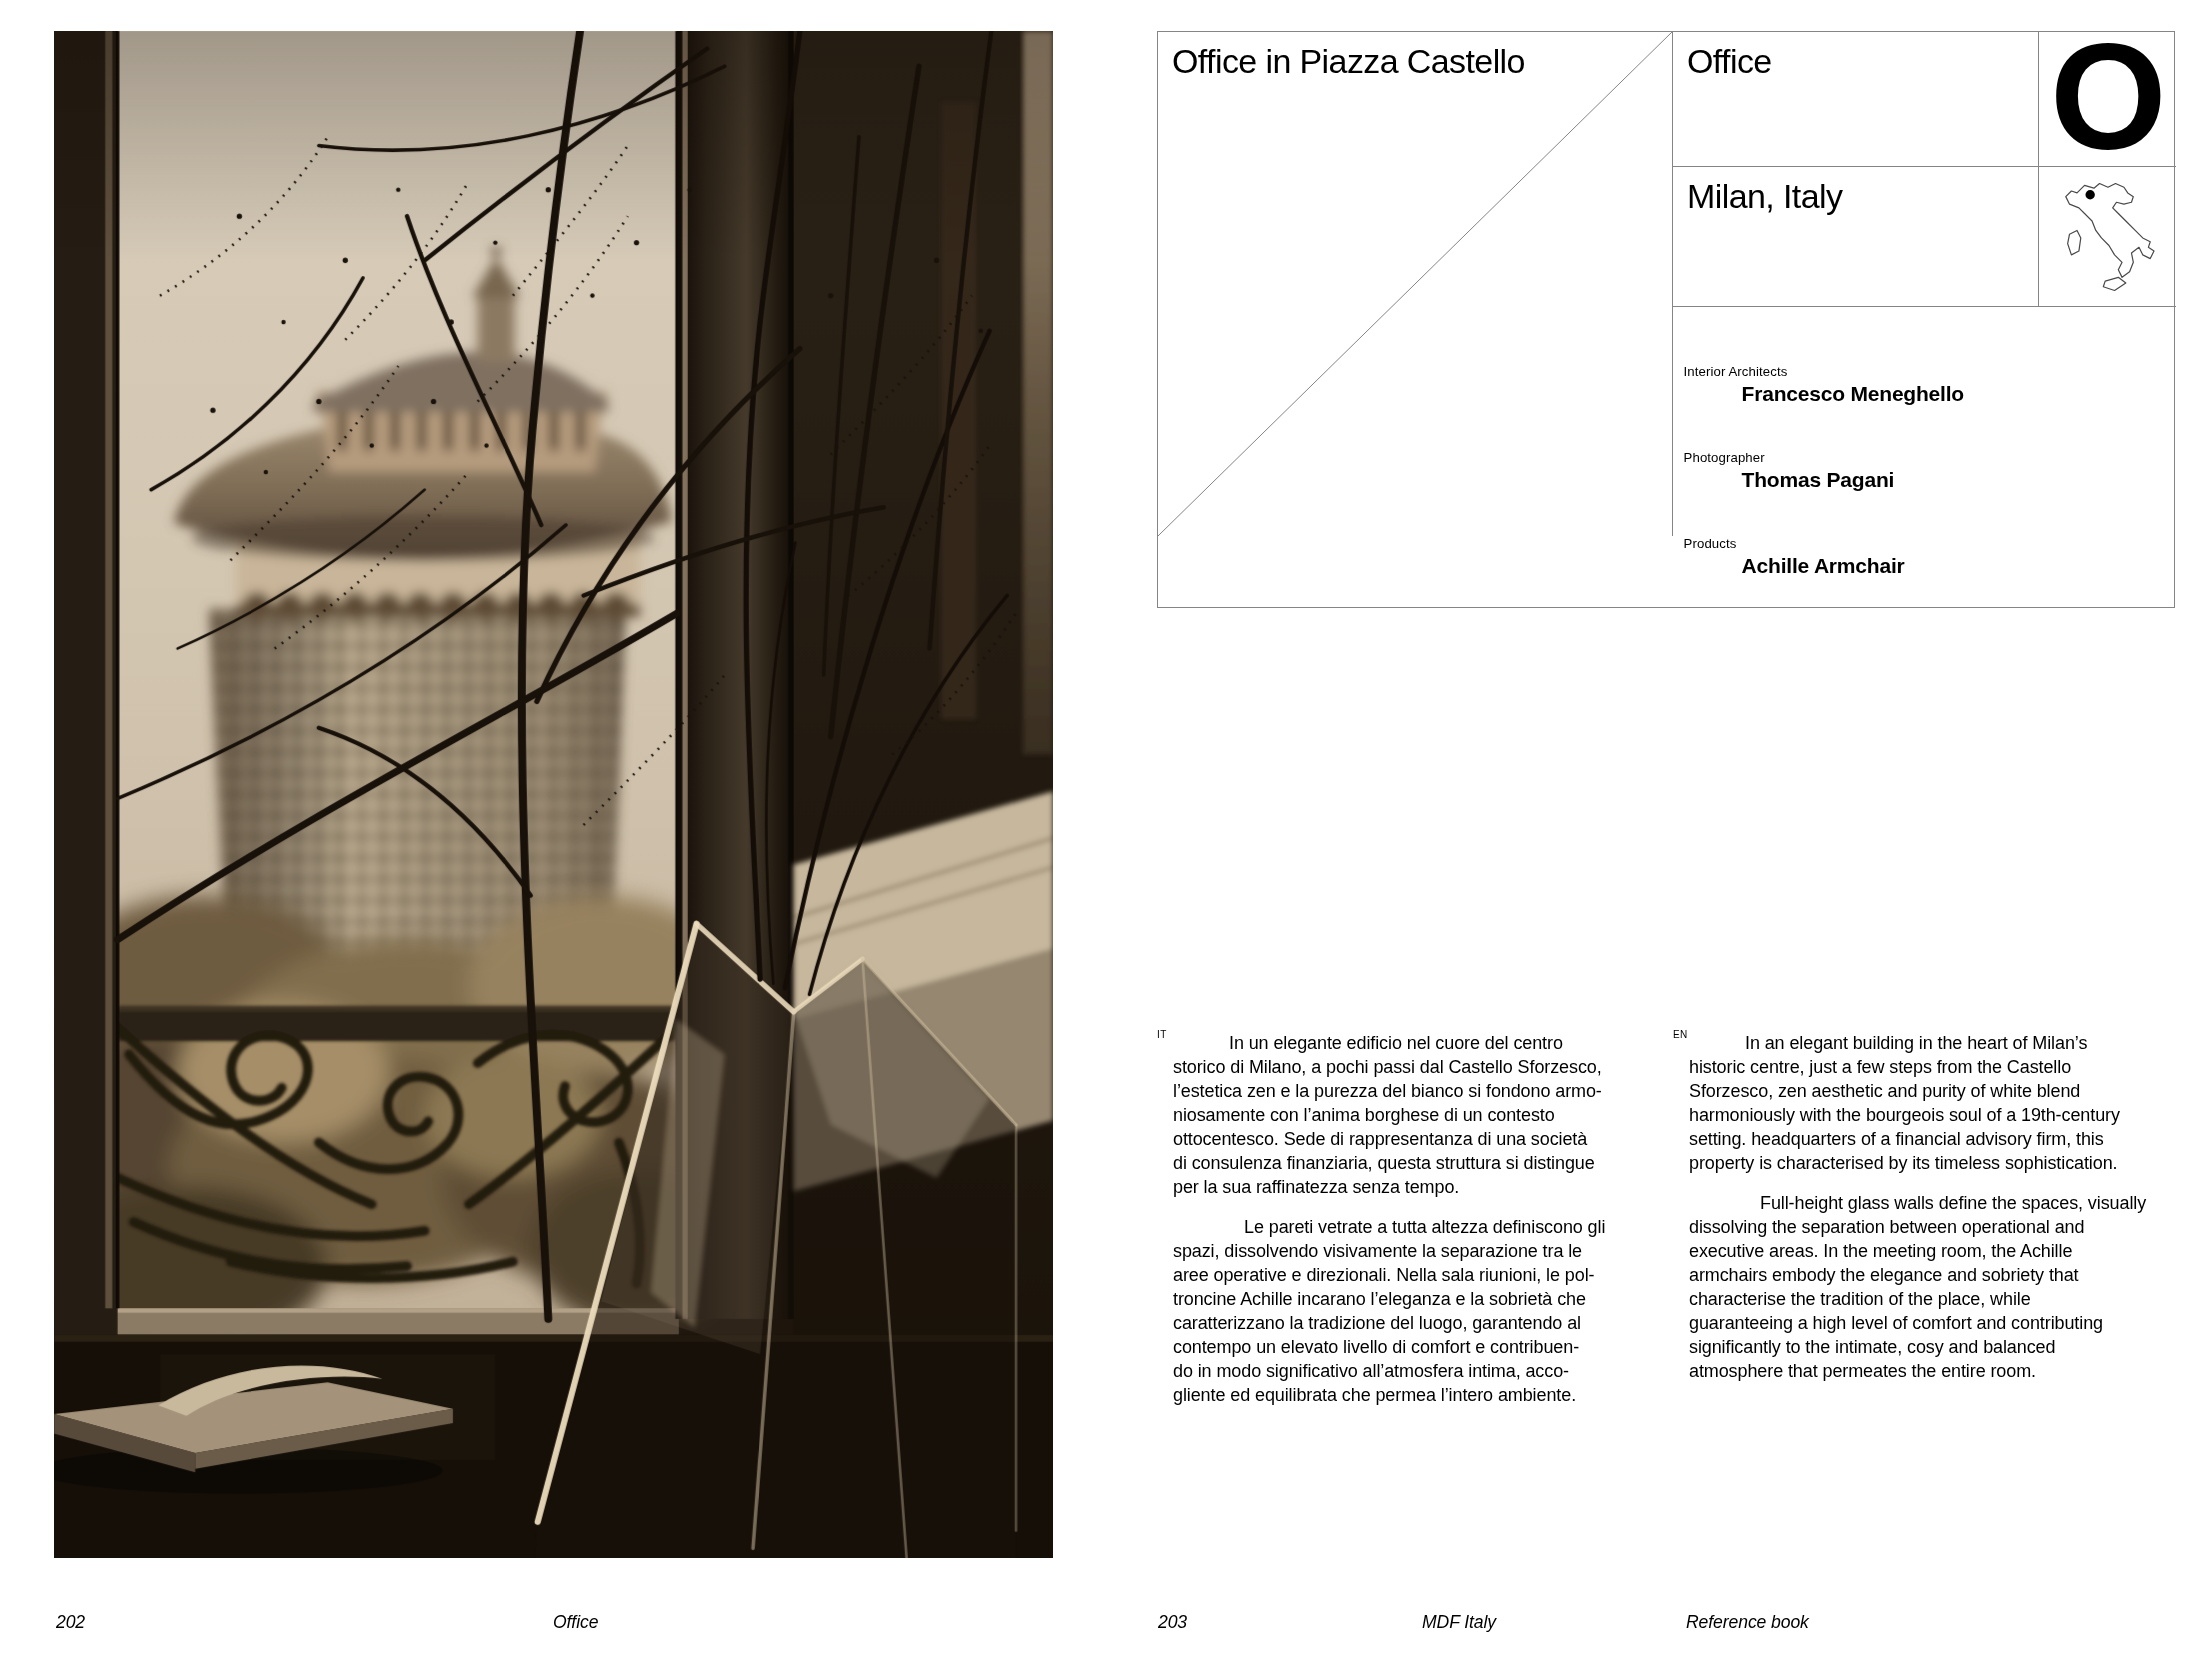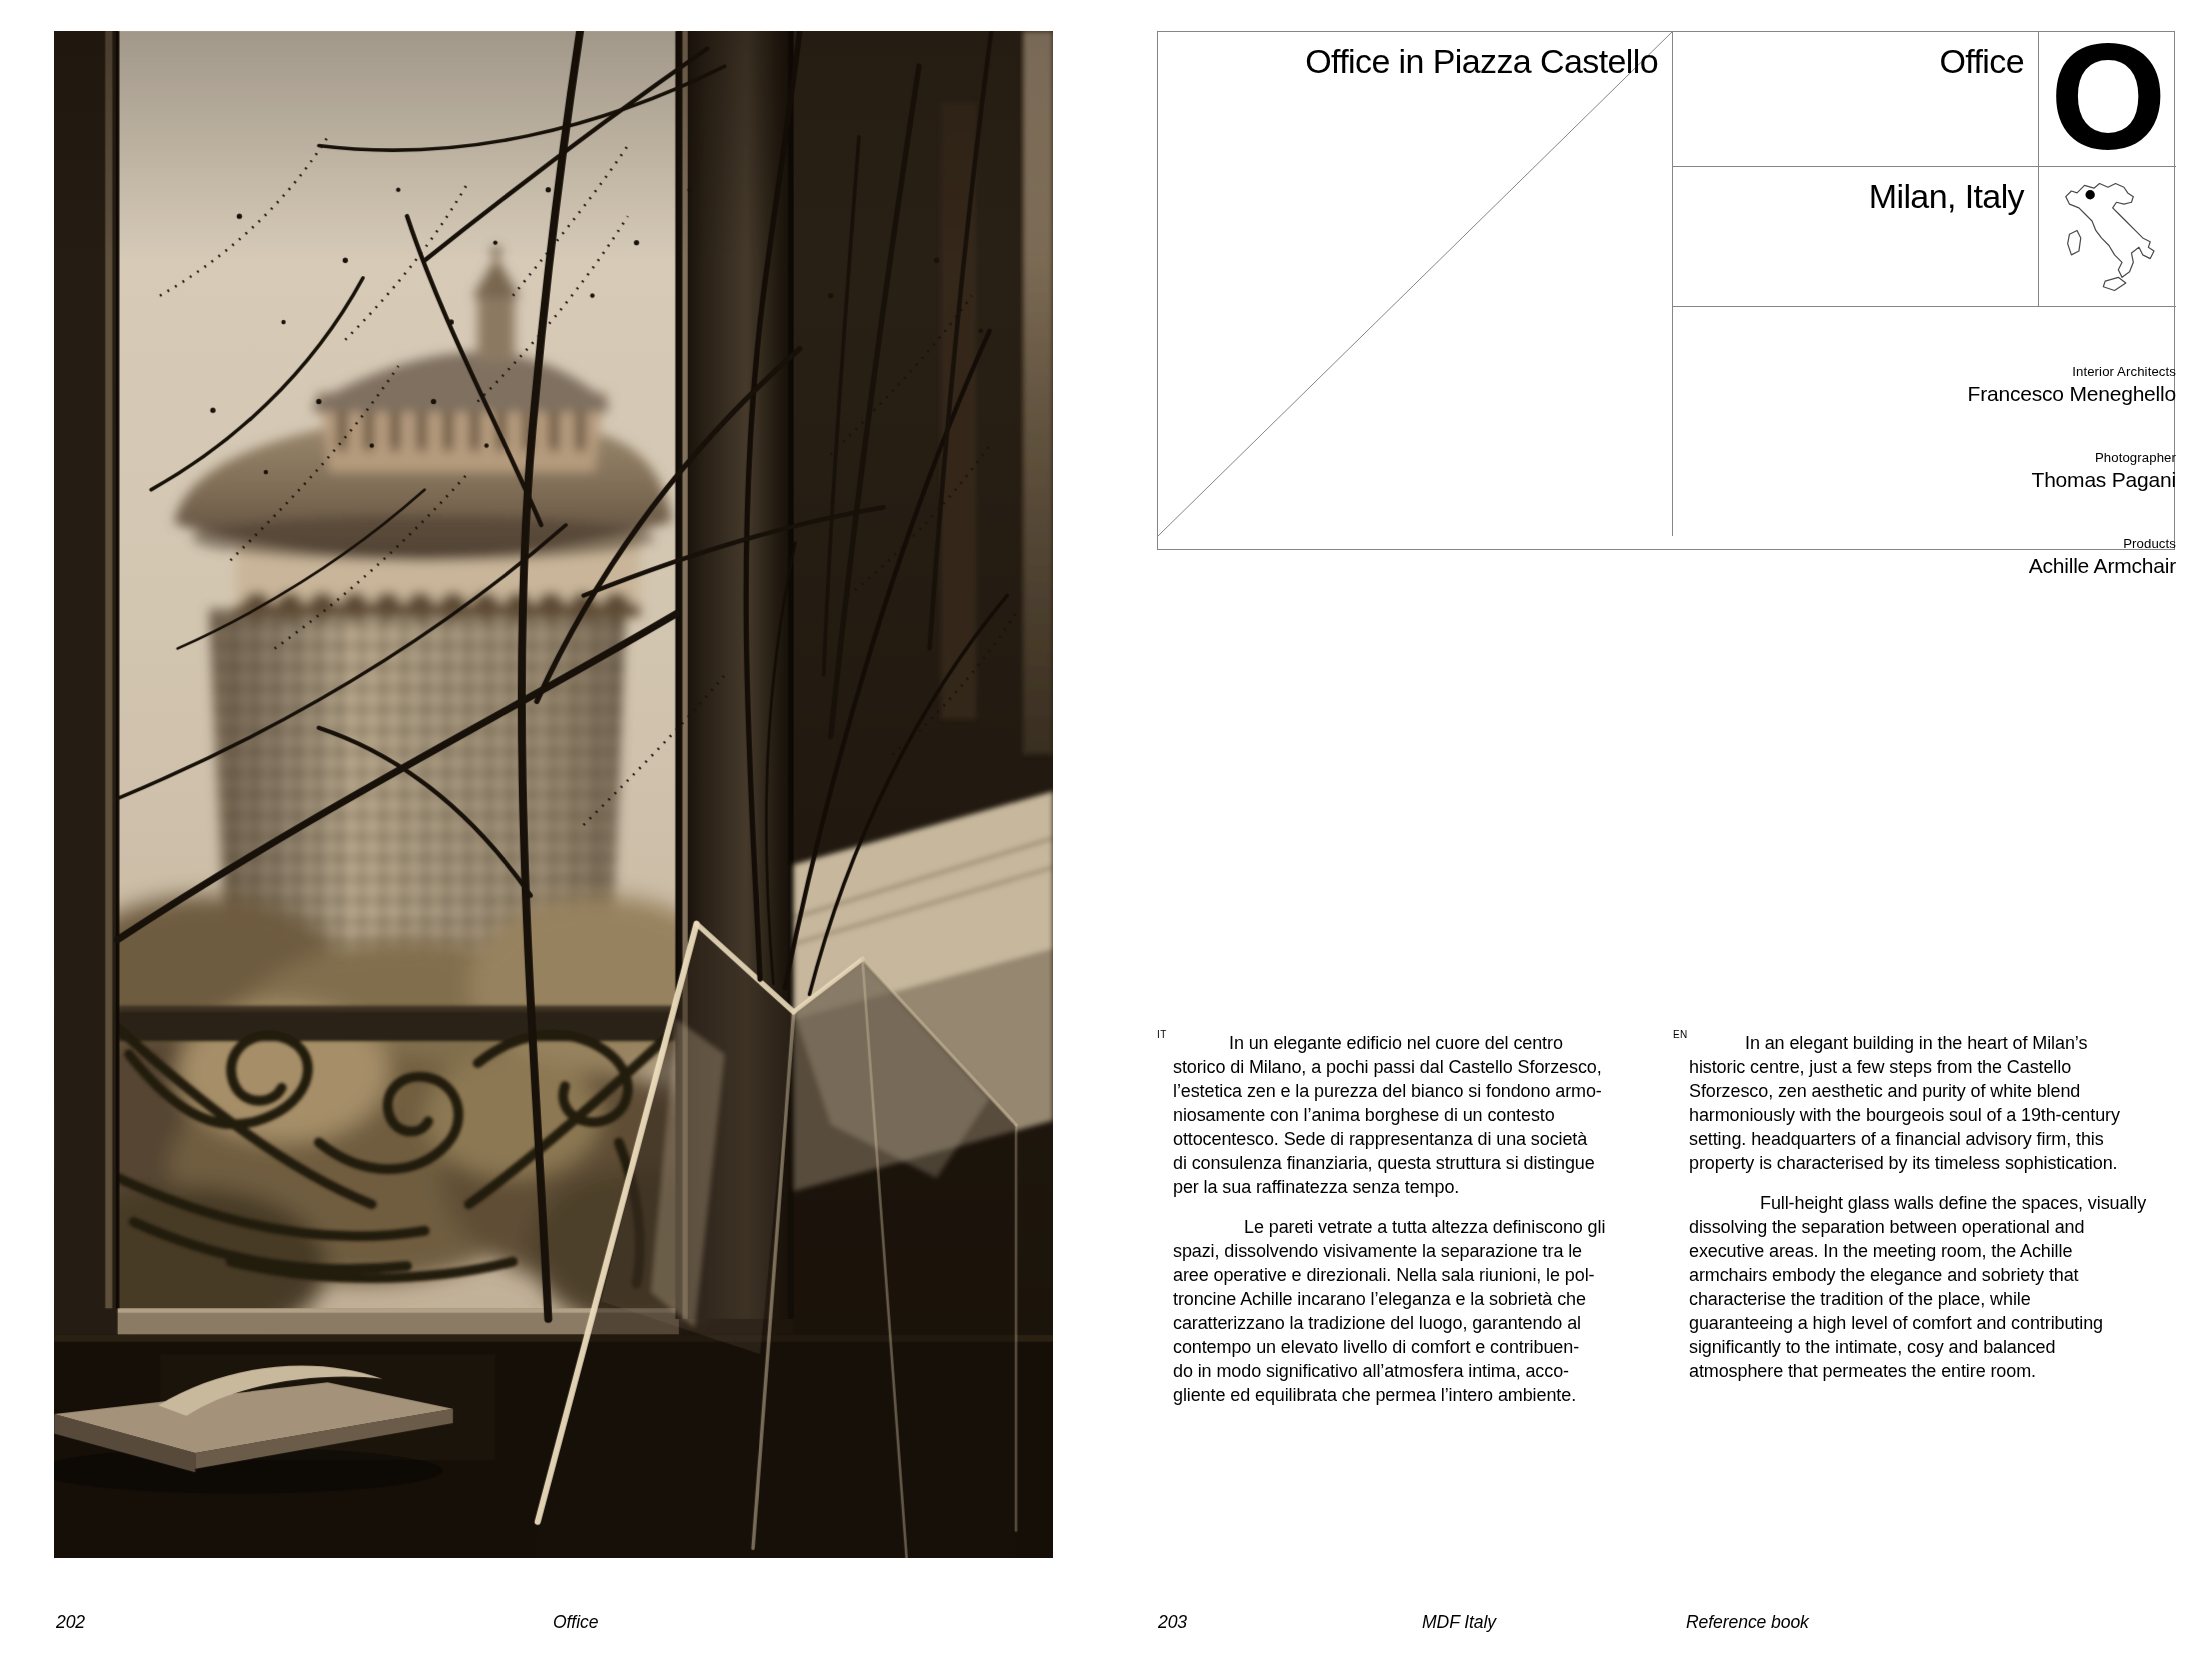--- a/index.html
+++ b/index.html
@@ -12,40 +12,40 @@
 
   
   .photo{
     position:absolute;left:54px;top:31px;width:999px;height:1527px;
     background:#241d14;overflow:hidden;
   }
   .photo svg{display:block;width:100%;height:100%;}
 
   
   .info-table{
-    position:absolute;left:1157px;top:31px;width:1018px;height:519px;
+    position:absolute;left:1157px;top:31px;width:1018px;height:577px;
     display:grid;grid-template-columns:515px 365px 138px;grid-template-rows:135px 140px 229px;
-    border:0.9px solid #858585;box-sizing:border-box;background:#fff;text-align:right;
+    border:0.9px solid #858585;box-sizing:border-box;background:#fff;
   }
   .cell{position:relative;box-sizing:border-box;}
   .cell-title{grid-column:1;grid-row:1/4;border-right:0.9px solid #858585;}
   .cell-category{grid-column:2;grid-row:1;border-bottom:0.9px solid #858585;}
   .cell-letter{grid-column:3;grid-row:1;border-left:0.9px solid #858585;border-bottom:0.9px solid #858585;
     display:flex;align-items:center;justify-content:center;overflow:hidden;}
   .cell-location{grid-column:2;grid-row:2;border-bottom:0.9px solid #858585;}
   .cell-map{grid-column:3;grid-row:2;border-left:0.9px solid #858585;border-bottom:0.9px solid #858585;
     display:flex;align-items:center;justify-content:center;}
   .cell-credits{grid-column:2/4;grid-row:3;padding:12.4px 0 0 10.6px;}
 
   .diag-svg{position:absolute;inset:0;width:100%;height:100%;}
   .h-text{font-size:34px;letter-spacing:-0.6px;line-height:1.08;padding:10.6px 14px;position:relative;}
   .big-letter{font-size:150px;font-weight:bold;line-height:1;letter-spacing:-1.8px;transform:translateY(-1.8px);}
 
   .credit-label{font-size:13.2px;line-height:17px;letter-spacing:0.1px;margin-top:44px;}
-  .credit-name{font-size:21px;line-height:23px;letter-spacing:-0.2px;margin:1.8px 0 8px 58px;}
+  .credit-name{font-size:21px;line-height:23px;letter-spacing:-0.2px;margin:1.8px 0 8px 58px;font-weight:bold;}
 
   
   .text-col{position:absolute;top:1015px;width:512px;font-size:18px;line-height:24px;letter-spacing:-0.1px;}
   .text-col-it{left:1157px;}
   .text-col-en{left:1673px;}
   .lang-label{position:absolute;left:0;top:8px;font-size:10px;letter-spacing:0.4px;}
   .para{margin:16px;white-space:pre;}
   .para-1{text-indent:56px;}
   .para-2{text-indent:71px;}
 

